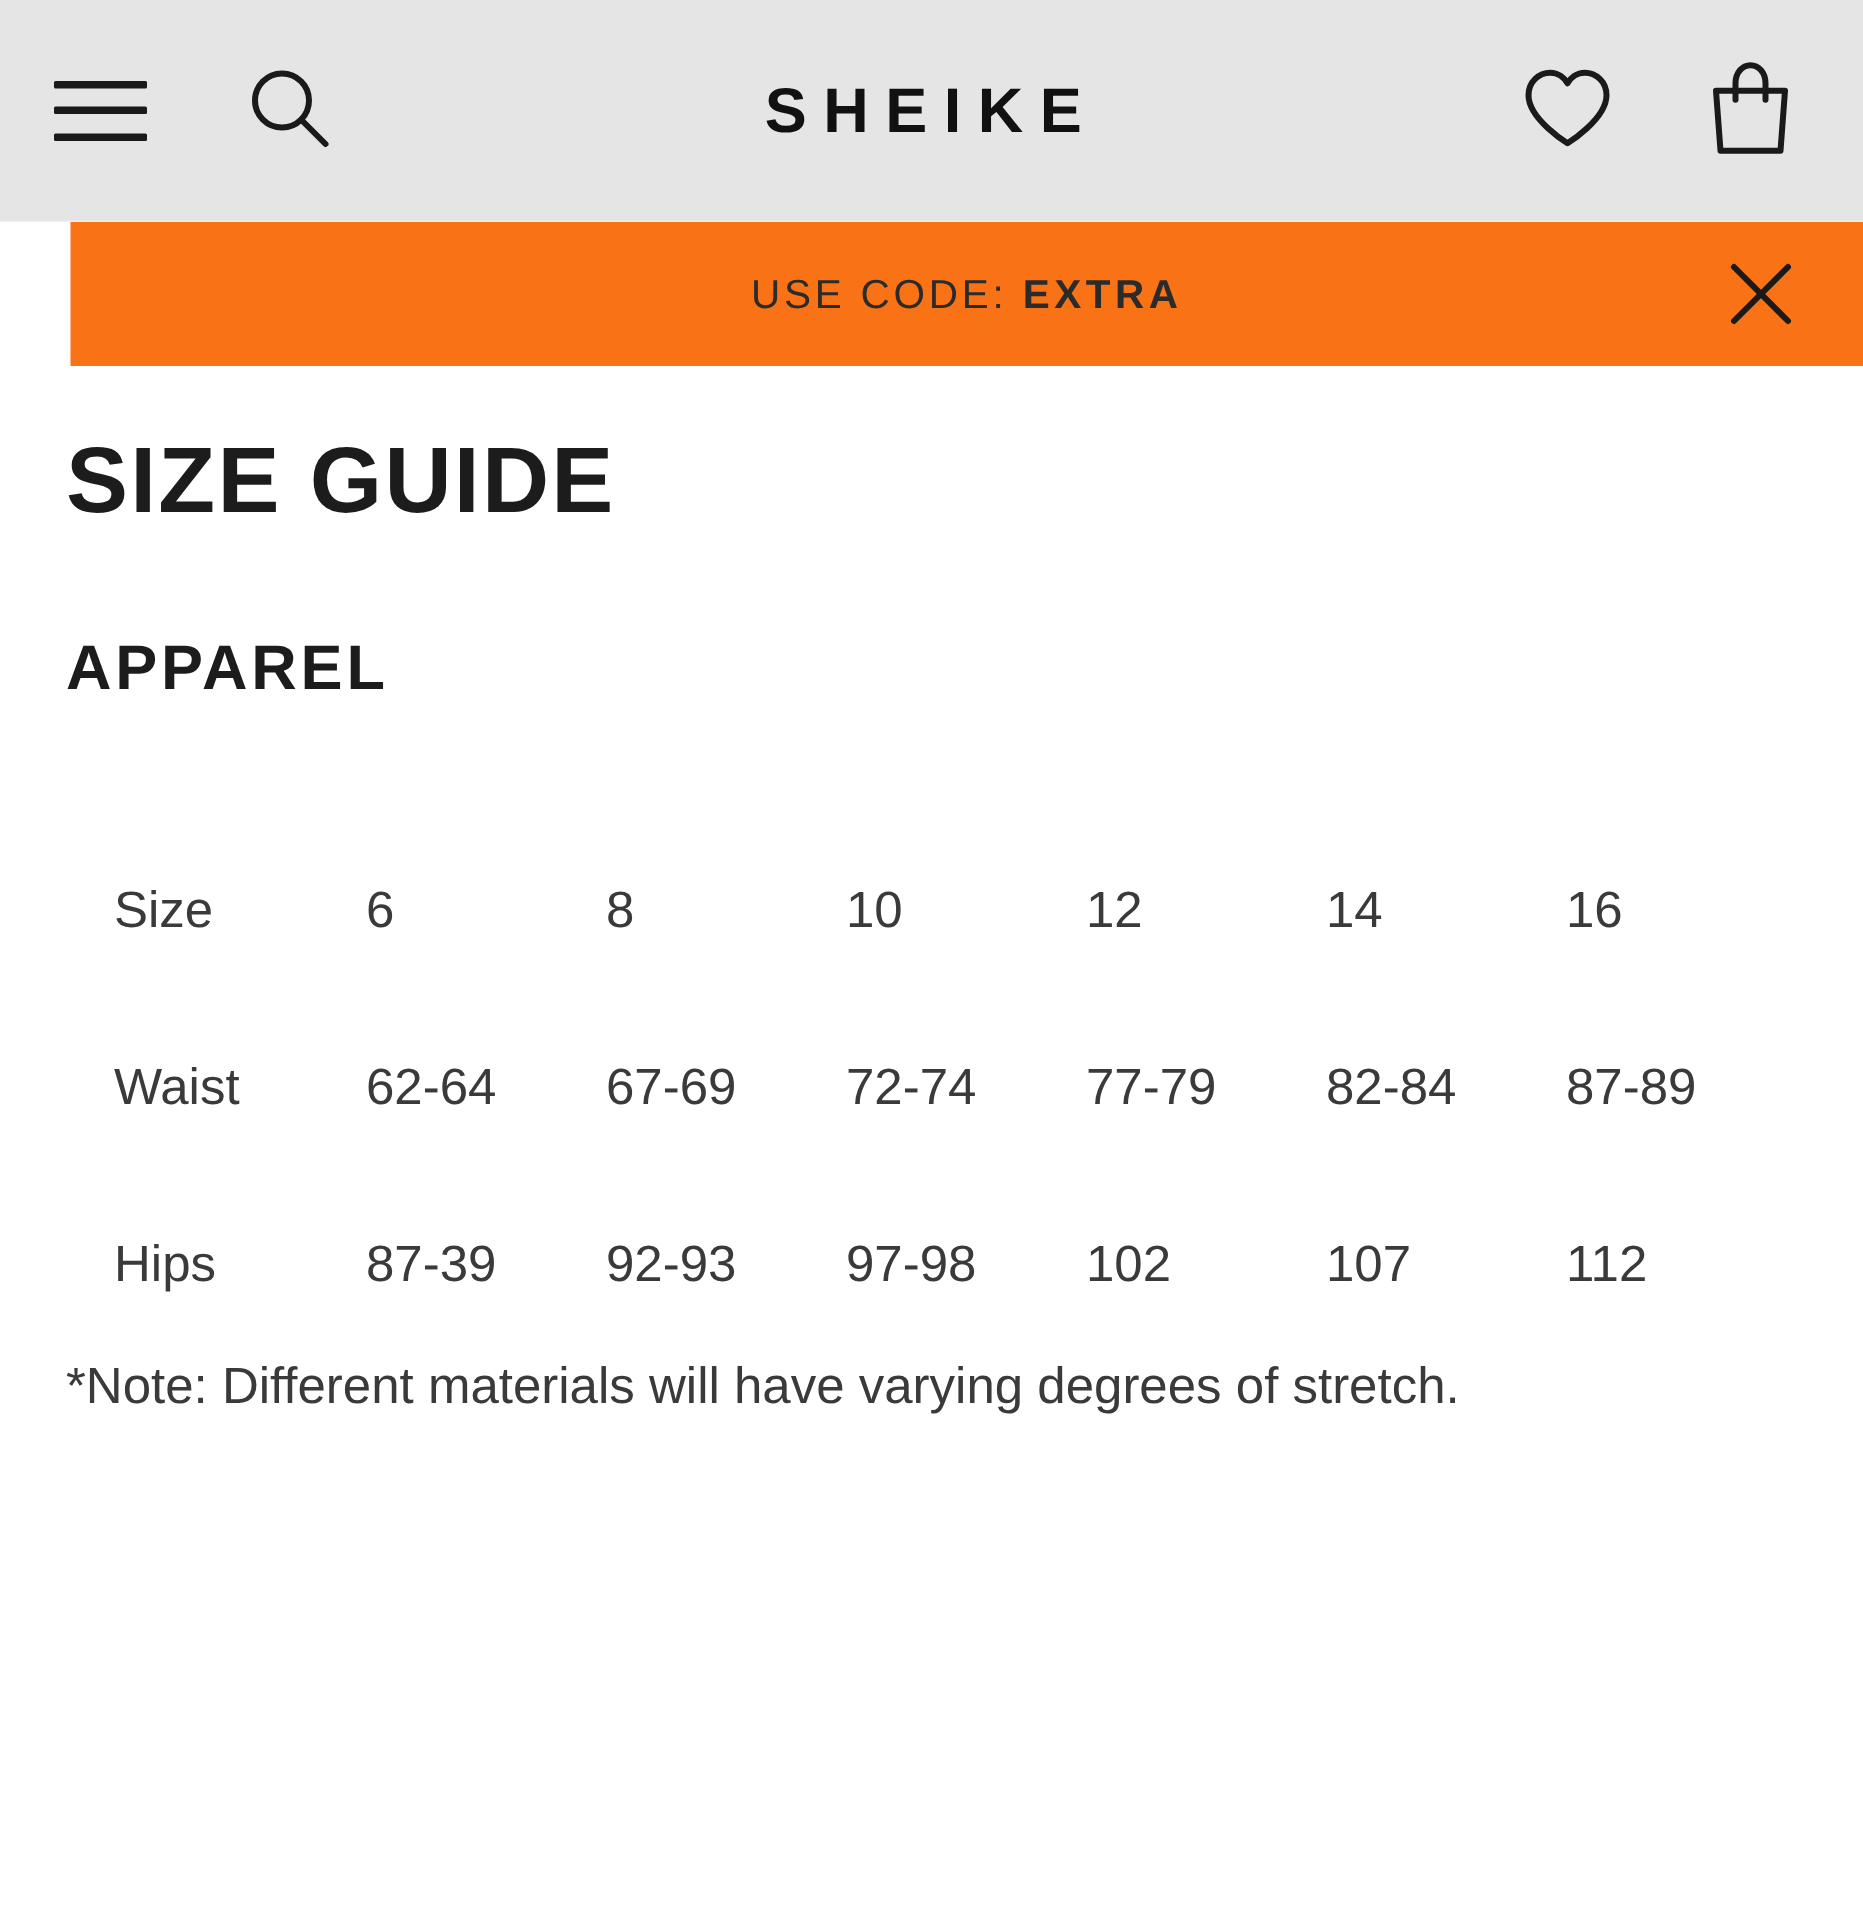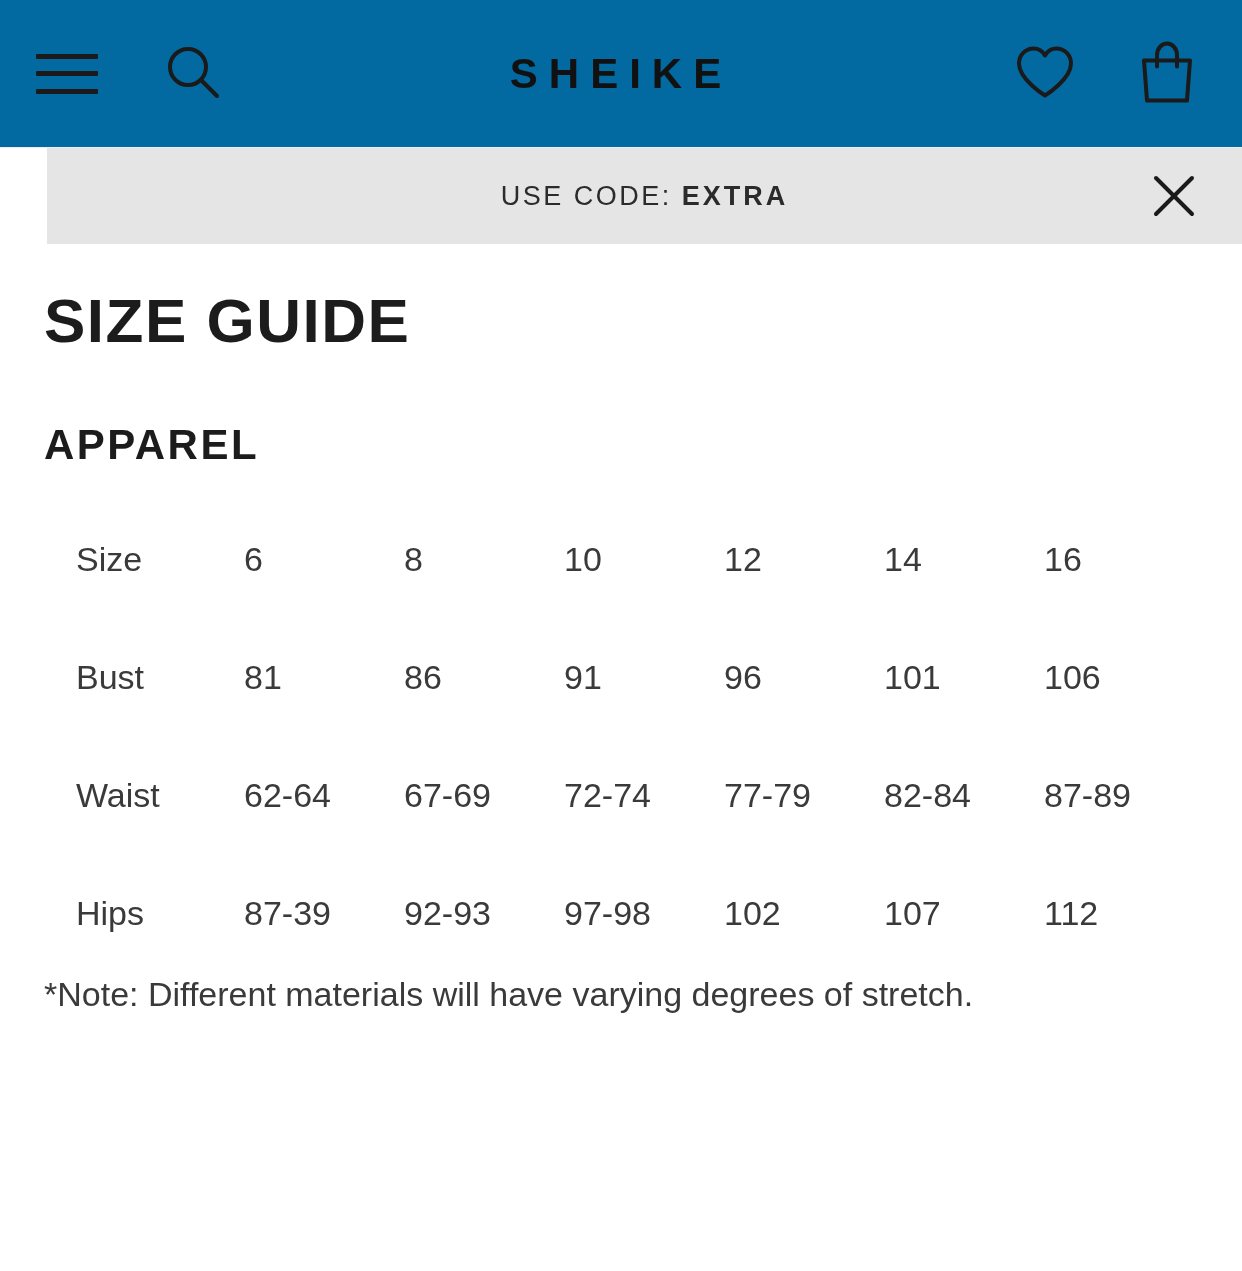--- a/index.html
+++ b/index.html
@@ -12,21 +12,21 @@
     overflow: hidden;
   }
 
   
   .header {
     position: relative;
     height: 148px;
     display: flex;
     align-items: center;
     padding: 0 36px;
-    background: #0369a1;
+    background: #e5e5e5;
     border-bottom: 1px solid #eeeeee;
   }
   .header-left {
     display: flex;
     align-items: center;
     gap: 66px;
   }
   .header-right {
     position: absolute;
     right: 46px;
@@ -68,21 +68,21 @@
     font-weight: bold;
     letter-spacing: 11px;
     color: #111111;
     white-space: nowrap;
   }
 
   
   .promo {
     position: relative;
     height: 96px;
-    background: #e5e5e5;
+    background: #f97316;
     display: flex;
     align-items: center;
     justify-content: center;
     margin-left: 47px;
   }
   .promo-text {
     font-size: 27px;
     letter-spacing: 2.5px;
     color: #2b2b2b;
     font-weight: 500;
@@ -117,21 +117,21 @@
   .section-title {
     margin-top: 68px;
     font-size: 42px;
     font-weight: bold;
     letter-spacing: 2.5px;
     color: #1c1c1c;
   }
 
   
   .size-table {
-    margin-top: 68px;
+    margin-top: 116px;
     width: 1110px;
     border-collapse: collapse;
     table-layout: fixed;
   }
   .size-table td {
     font-size: 34px;
     color: #3a3a3a;
     vertical-align: top;
     padding: 0 0 72px 0;
     line-height: 1.35;
@@ -218,29 +218,20 @@
   <table class="size-table">
     <tbody>
       <tr>
         <td class="label">Size</td>
         <td class="val">6</td>
         <td class="val">8</td>
         <td class="val">10</td>
         <td class="val">12</td>
         <td class="val">14</td>
         <td class="val">16</td>
-      </tr>
-      <tr>
-        <td class="label">Bust</td>
-        <td class="val">81</td>
-        <td class="val">86</td>
-        <td class="val">91</td>
-        <td class="val">96</td>
-        <td class="val">101</td>
-        <td class="val">106</td>
       </tr>
       <tr>
         <td class="label">Waist</td>
         <td class="val">62-64</td>
         <td class="val">67-69</td>
         <td class="val">72-74</td>
         <td class="val">77-79</td>
         <td class="val">82-84</td>
         <td class="val">87-89</td>
       </tr>

